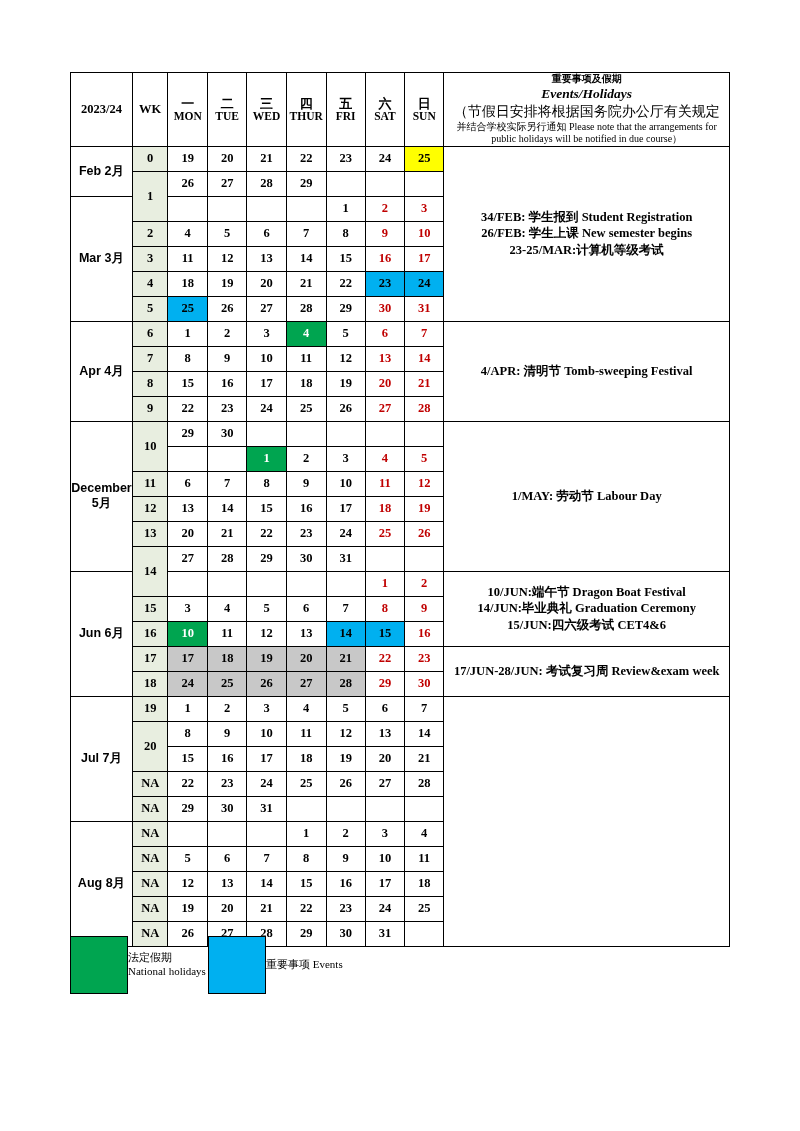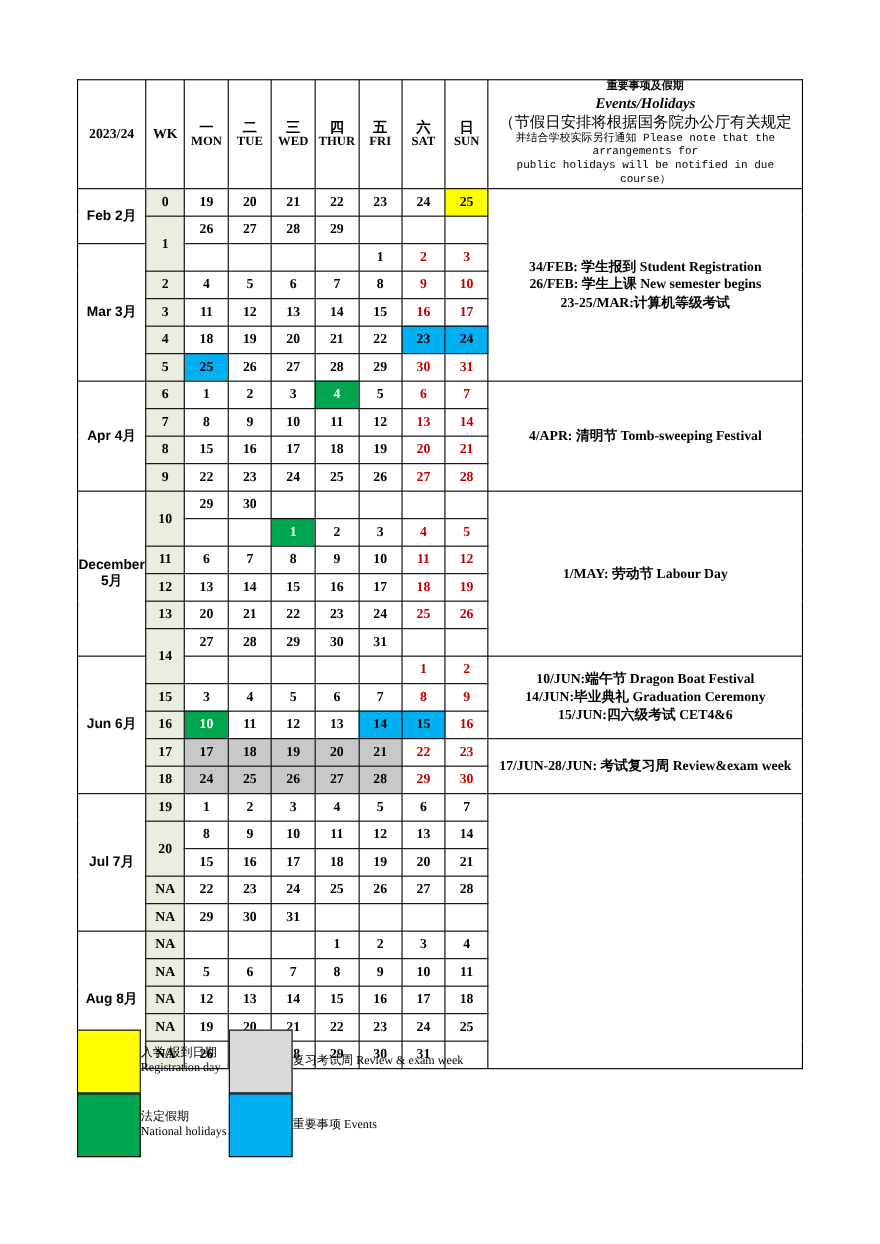--- a/index.html
+++ b/index.html
@@ -31,21 +31,21 @@
   .yearlabel{font-size:15px;font-weight:bold;}
   .wk-head{font-size:13px;font-weight:bold;}
   .dayhead{line-height:1.05;padding:2px 0;}
   .dayhead .cn{display:block;font-size:13px;font-weight:bold;}
   .dayhead .en{display:block;font-size:11.5px;font-weight:bold;}
 
   .hdr-title{text-align:center;padding:3px 6px;line-height:1.25;}
   .hdr-title .t1{font-size:10px;font-weight:bold;display:block;}
   .hdr-title .t2{font-size:13.5px;font-weight:bold;display:block;font-style:italic;}
   .hdr-title .t3{font-size:14px;font-weight:normal;display:block;margin-top:1px;}
-  .hdr-title .t4{font-size:10px;font-weight:normal;display:block;font-family:Liberation Mono, monospace;}
+  .hdr-title .t4{font-size:10px;font-weight:normal;display:block;}
 
   .wkcell{background:#e8eee0;font-size:12.5px;font-weight:bold;}
   .notes{
     text-align:left;
     font-weight:normal;
     font-size:10.5px;
     padding:2px 4px;
     line-height:1.35;
     vertical-align:middle;
   }
@@ -470,33 +470,20 @@
           <td class="">31</td>
           <td class=""></td>
         </tr>
       </tbody>
 </table>
 </div>
 
 <div class="legend">
 <table class="lg">
   <tbody>
-        <tr>
-    <td>
-            <div class="swatch sw-yellow"></div>
-          </td>
-    <td class="lg-label">入学/报到日期
-Registration
-day</td>
-    <td>
-            <div class="swatch sw-grey"></div>
-          </td>
-    <td class="lg-label2">复习考试周
-Review &amp; exam week</td>
-  </tr>
   <tr>
     <td>
             <div class="swatch sw-green"></div>
           </td>
     <td class="lg-label">法定假期
 National
 holidays</td>
     <td>
             <div class="swatch sw-blue"></div>
           </td>

